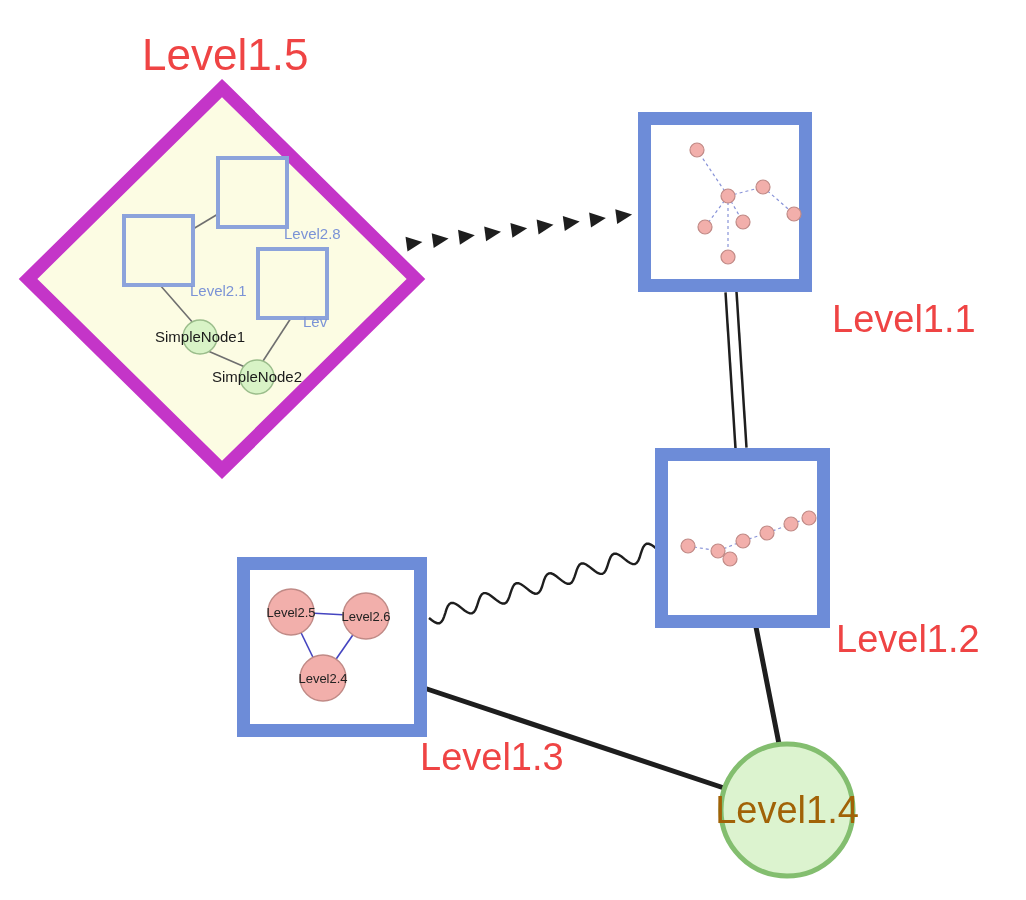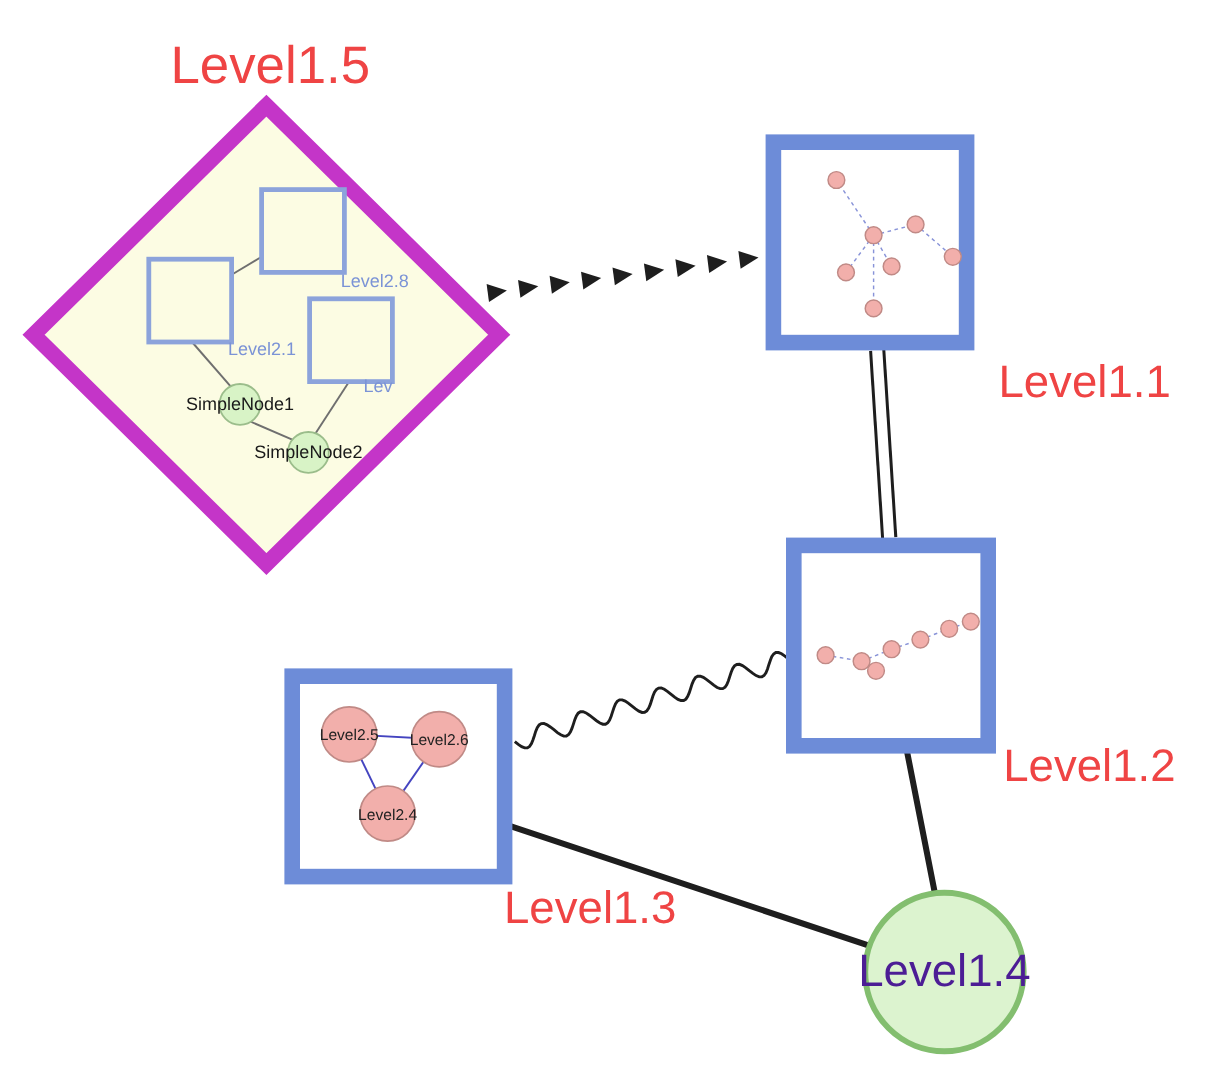--- a/index.html
+++ b/index.html
@@ -18,21 +18,21 @@
   svg text { font-family: "Liberation Sans", sans-serif; }
   .node-label {
     position: absolute;
     color: #ef4444;
     font-size: 38px;
     line-height: 1.05;
     white-space: nowrap;
     cursor: default;
   }
   .node-label.large { font-size: 44px; }
-  .node-label.dark { color: #4c1d95; }
+  .node-label.dark { color: #a16207; }
   .node-label.centered { text-align: center; }
 </style>
 </head>
 <body>
 
 <div id="canvas">
   <svg id="diagram-svg" width="1026" height="900" viewBox="0 0 1026 900">
       <polygon points="422.4,242.1 407.5,251.6 405.5,236.7" fill="#1E1E1E"></polygon>
       <polygon points="448.6,238.6 433.7,248.1 431.7,233.3" fill="#1E1E1E"></polygon>
       <polygon points="474.8,235.2 459.9,244.7 458.0,229.8" fill="#1E1E1E"></polygon>

